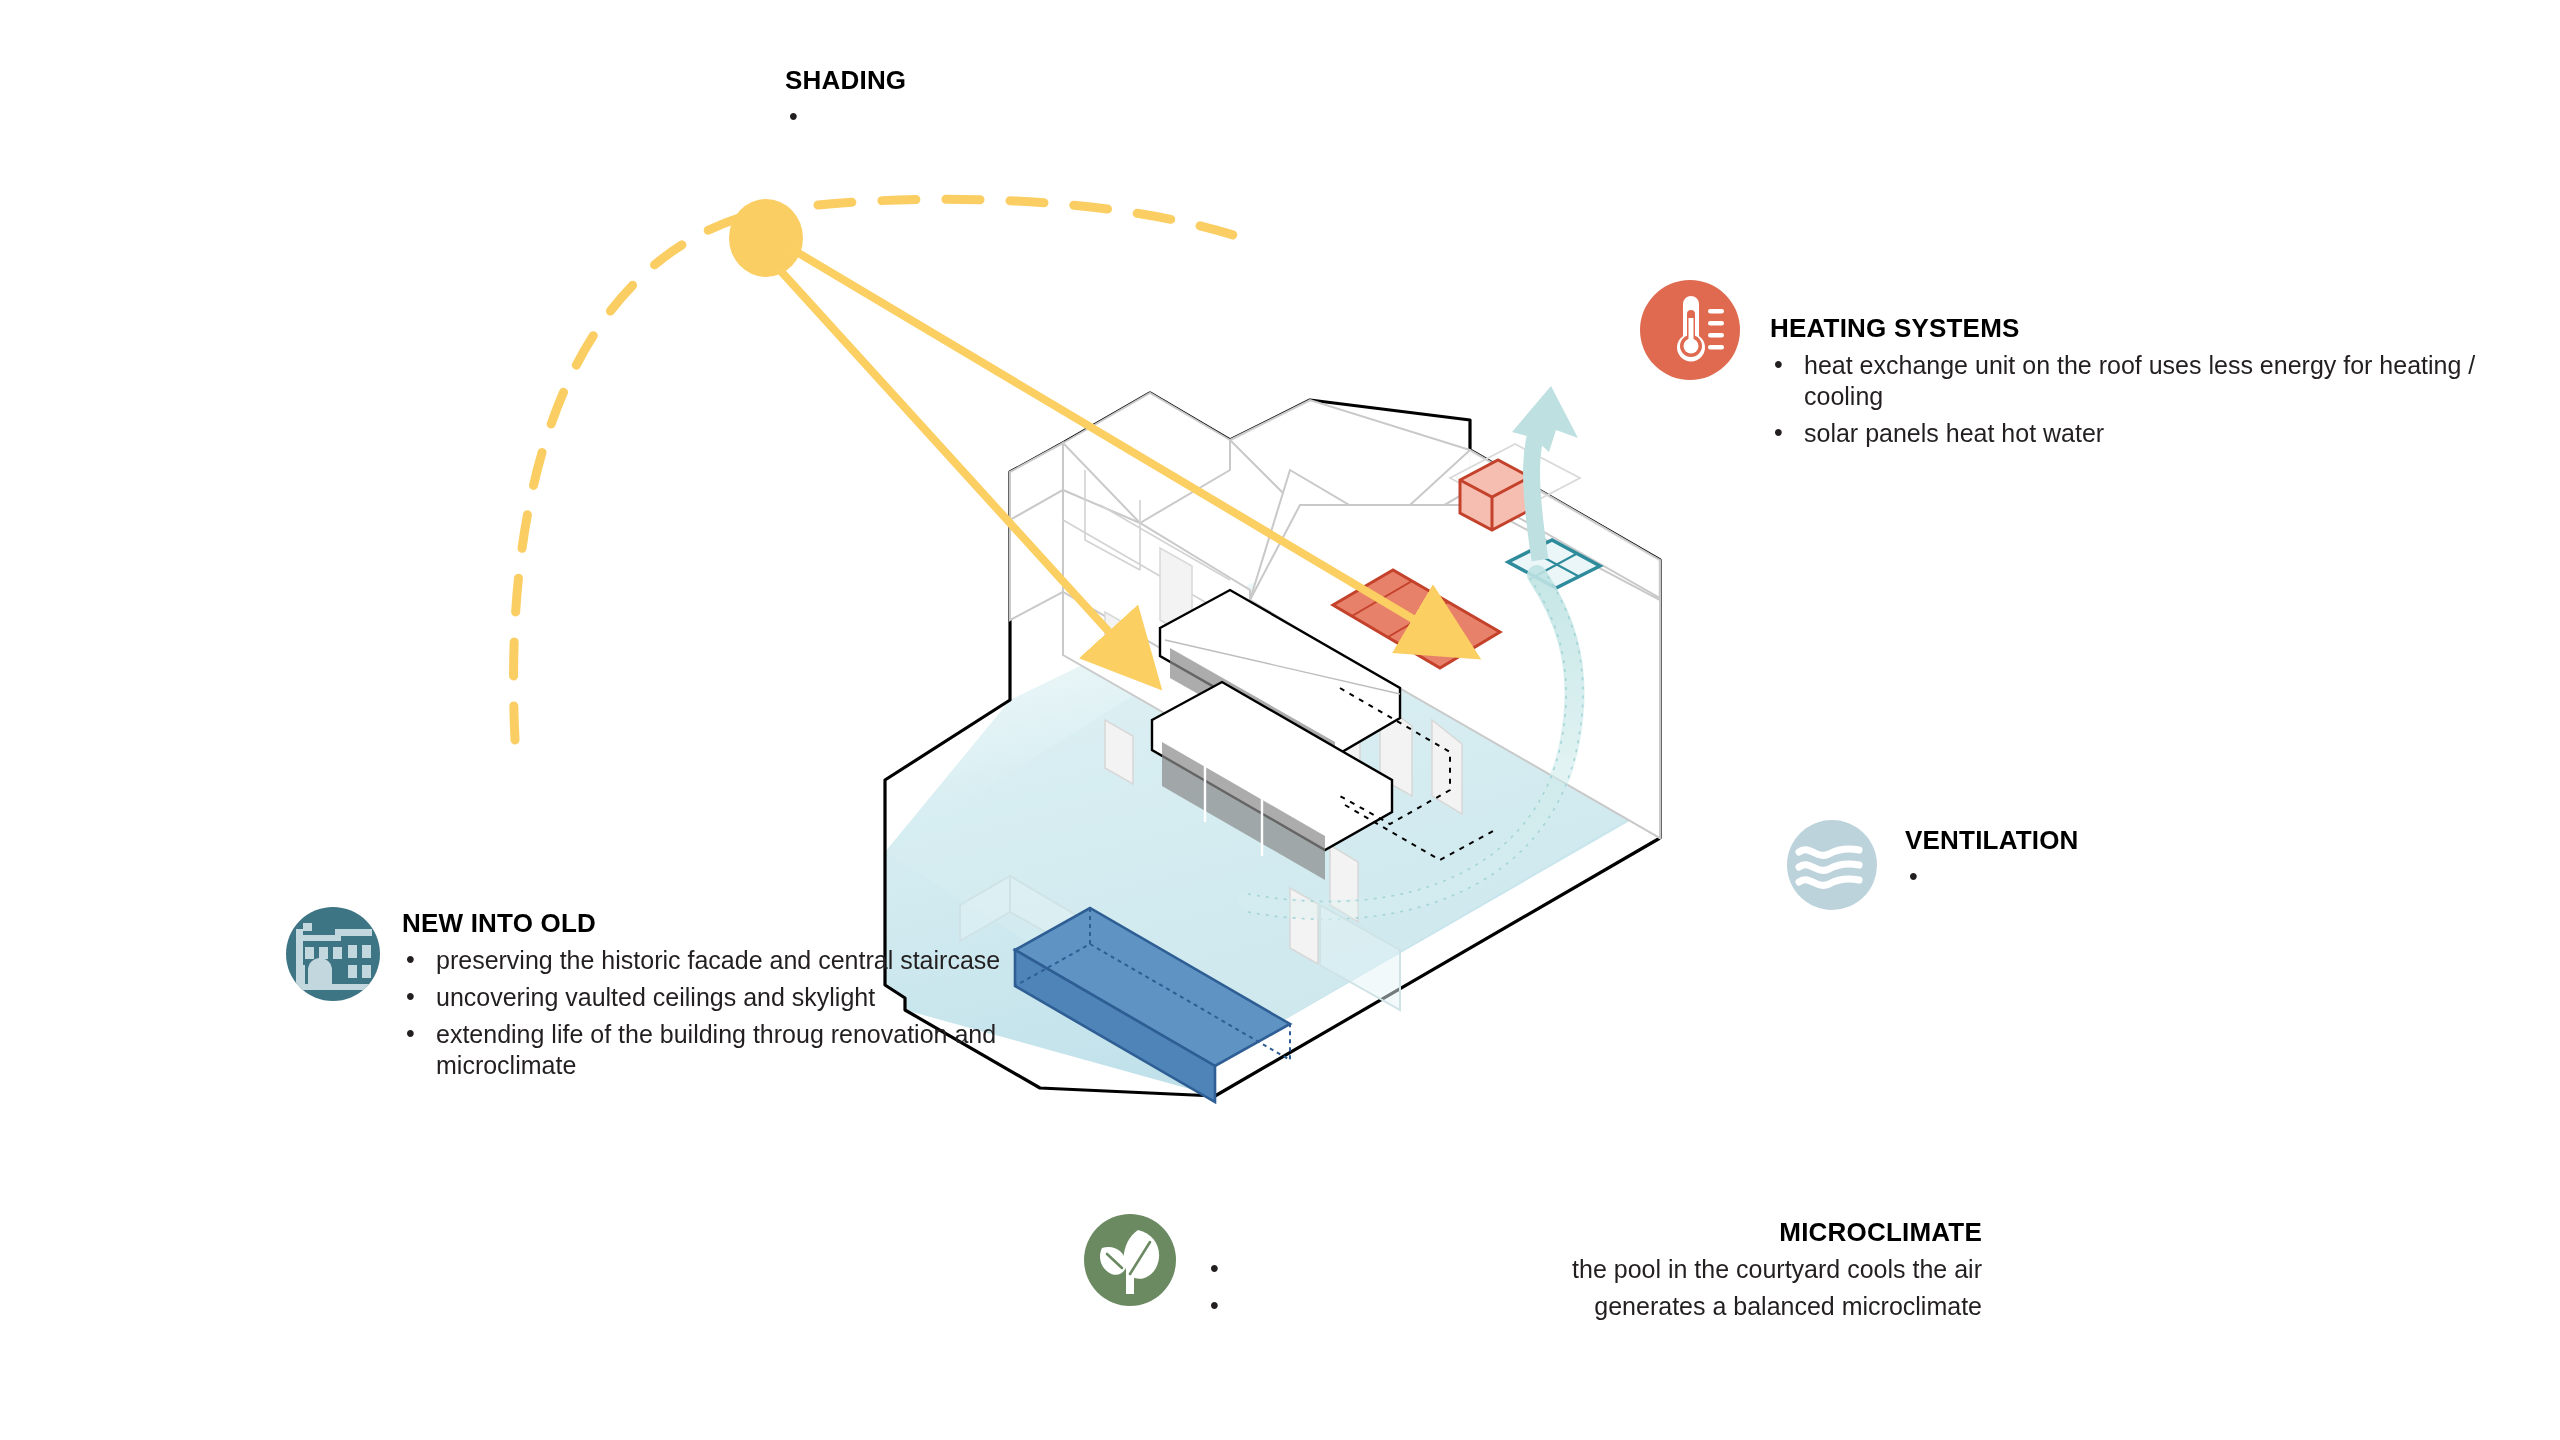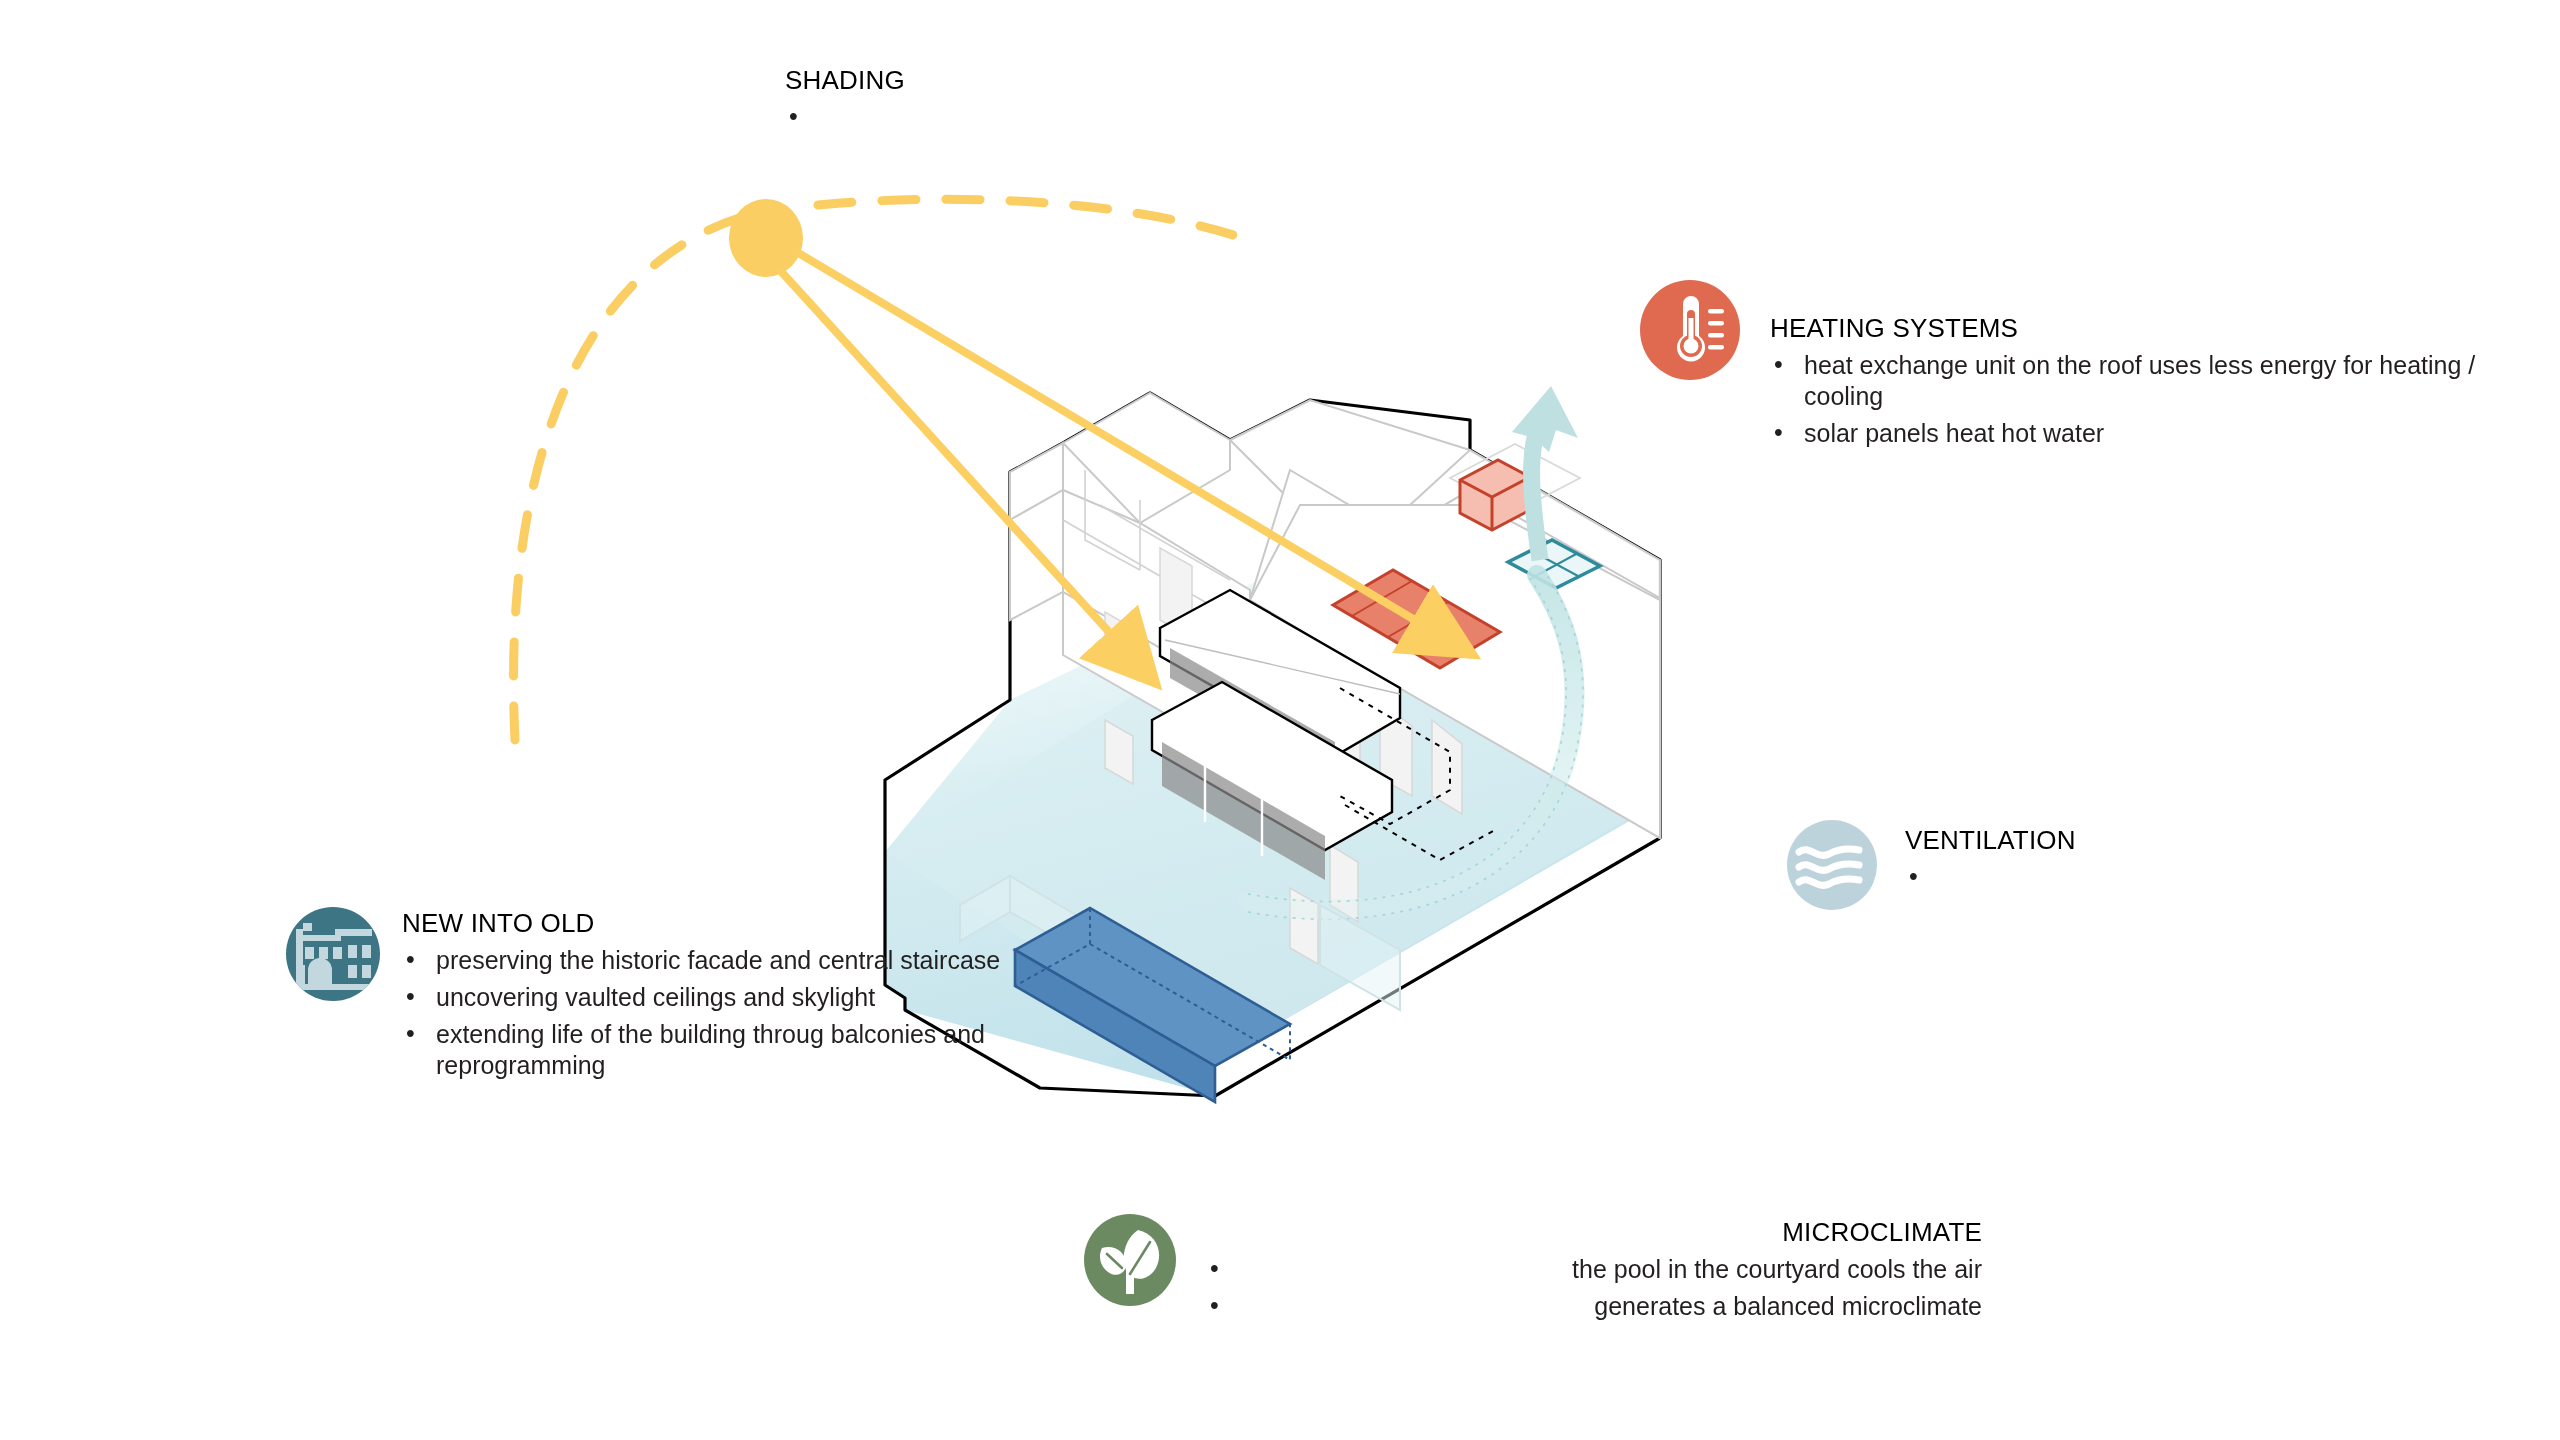--- a/index.html
+++ b/index.html
@@ -31,21 +31,21 @@
     gap: 0;
   }
   .ann-icon {
     flex: 0 0 auto;
     position: relative;
   }
   .ann-body {
     flex: 1 1 auto;
   }
   .ann-title {
-    font-weight: normal;
+    font-weight: bold;
     font-size: 26px;
     letter-spacing: 0.2px;
     color: #000000;
     margin: 0 0 7px 0;
     line-height: 1.1;
   }
   .ann-list {
     list-style: none;
     margin: 0;
     padding: 0;
@@ -323,21 +323,21 @@
         <li>
           <span class="bullet">•</span>
           <span>preserving the historic facade and central staircase</span>
         </li>
         <li>
           <span class="bullet">•</span>
           <span>uncovering vaulted ceilings and skylight</span>
         </li>
         <li>
           <span class="bullet">•</span>
-          <span>extending life of the building throug balconies and reprogramming</span>
+          <span>extending life of the building throug renovation and microclimate</span>
         </li>
       </ul>
     </div>
   </div>
 
   <div class="ann" id="ann-microclimate">
     <div class="ann-icon">
       <svg width="96" height="96" viewBox="0 0 96 96">
         <circle cx="48" cy="48" r="46" fill="#6B8A62"></circle>
         <g fill="#ffffff">

